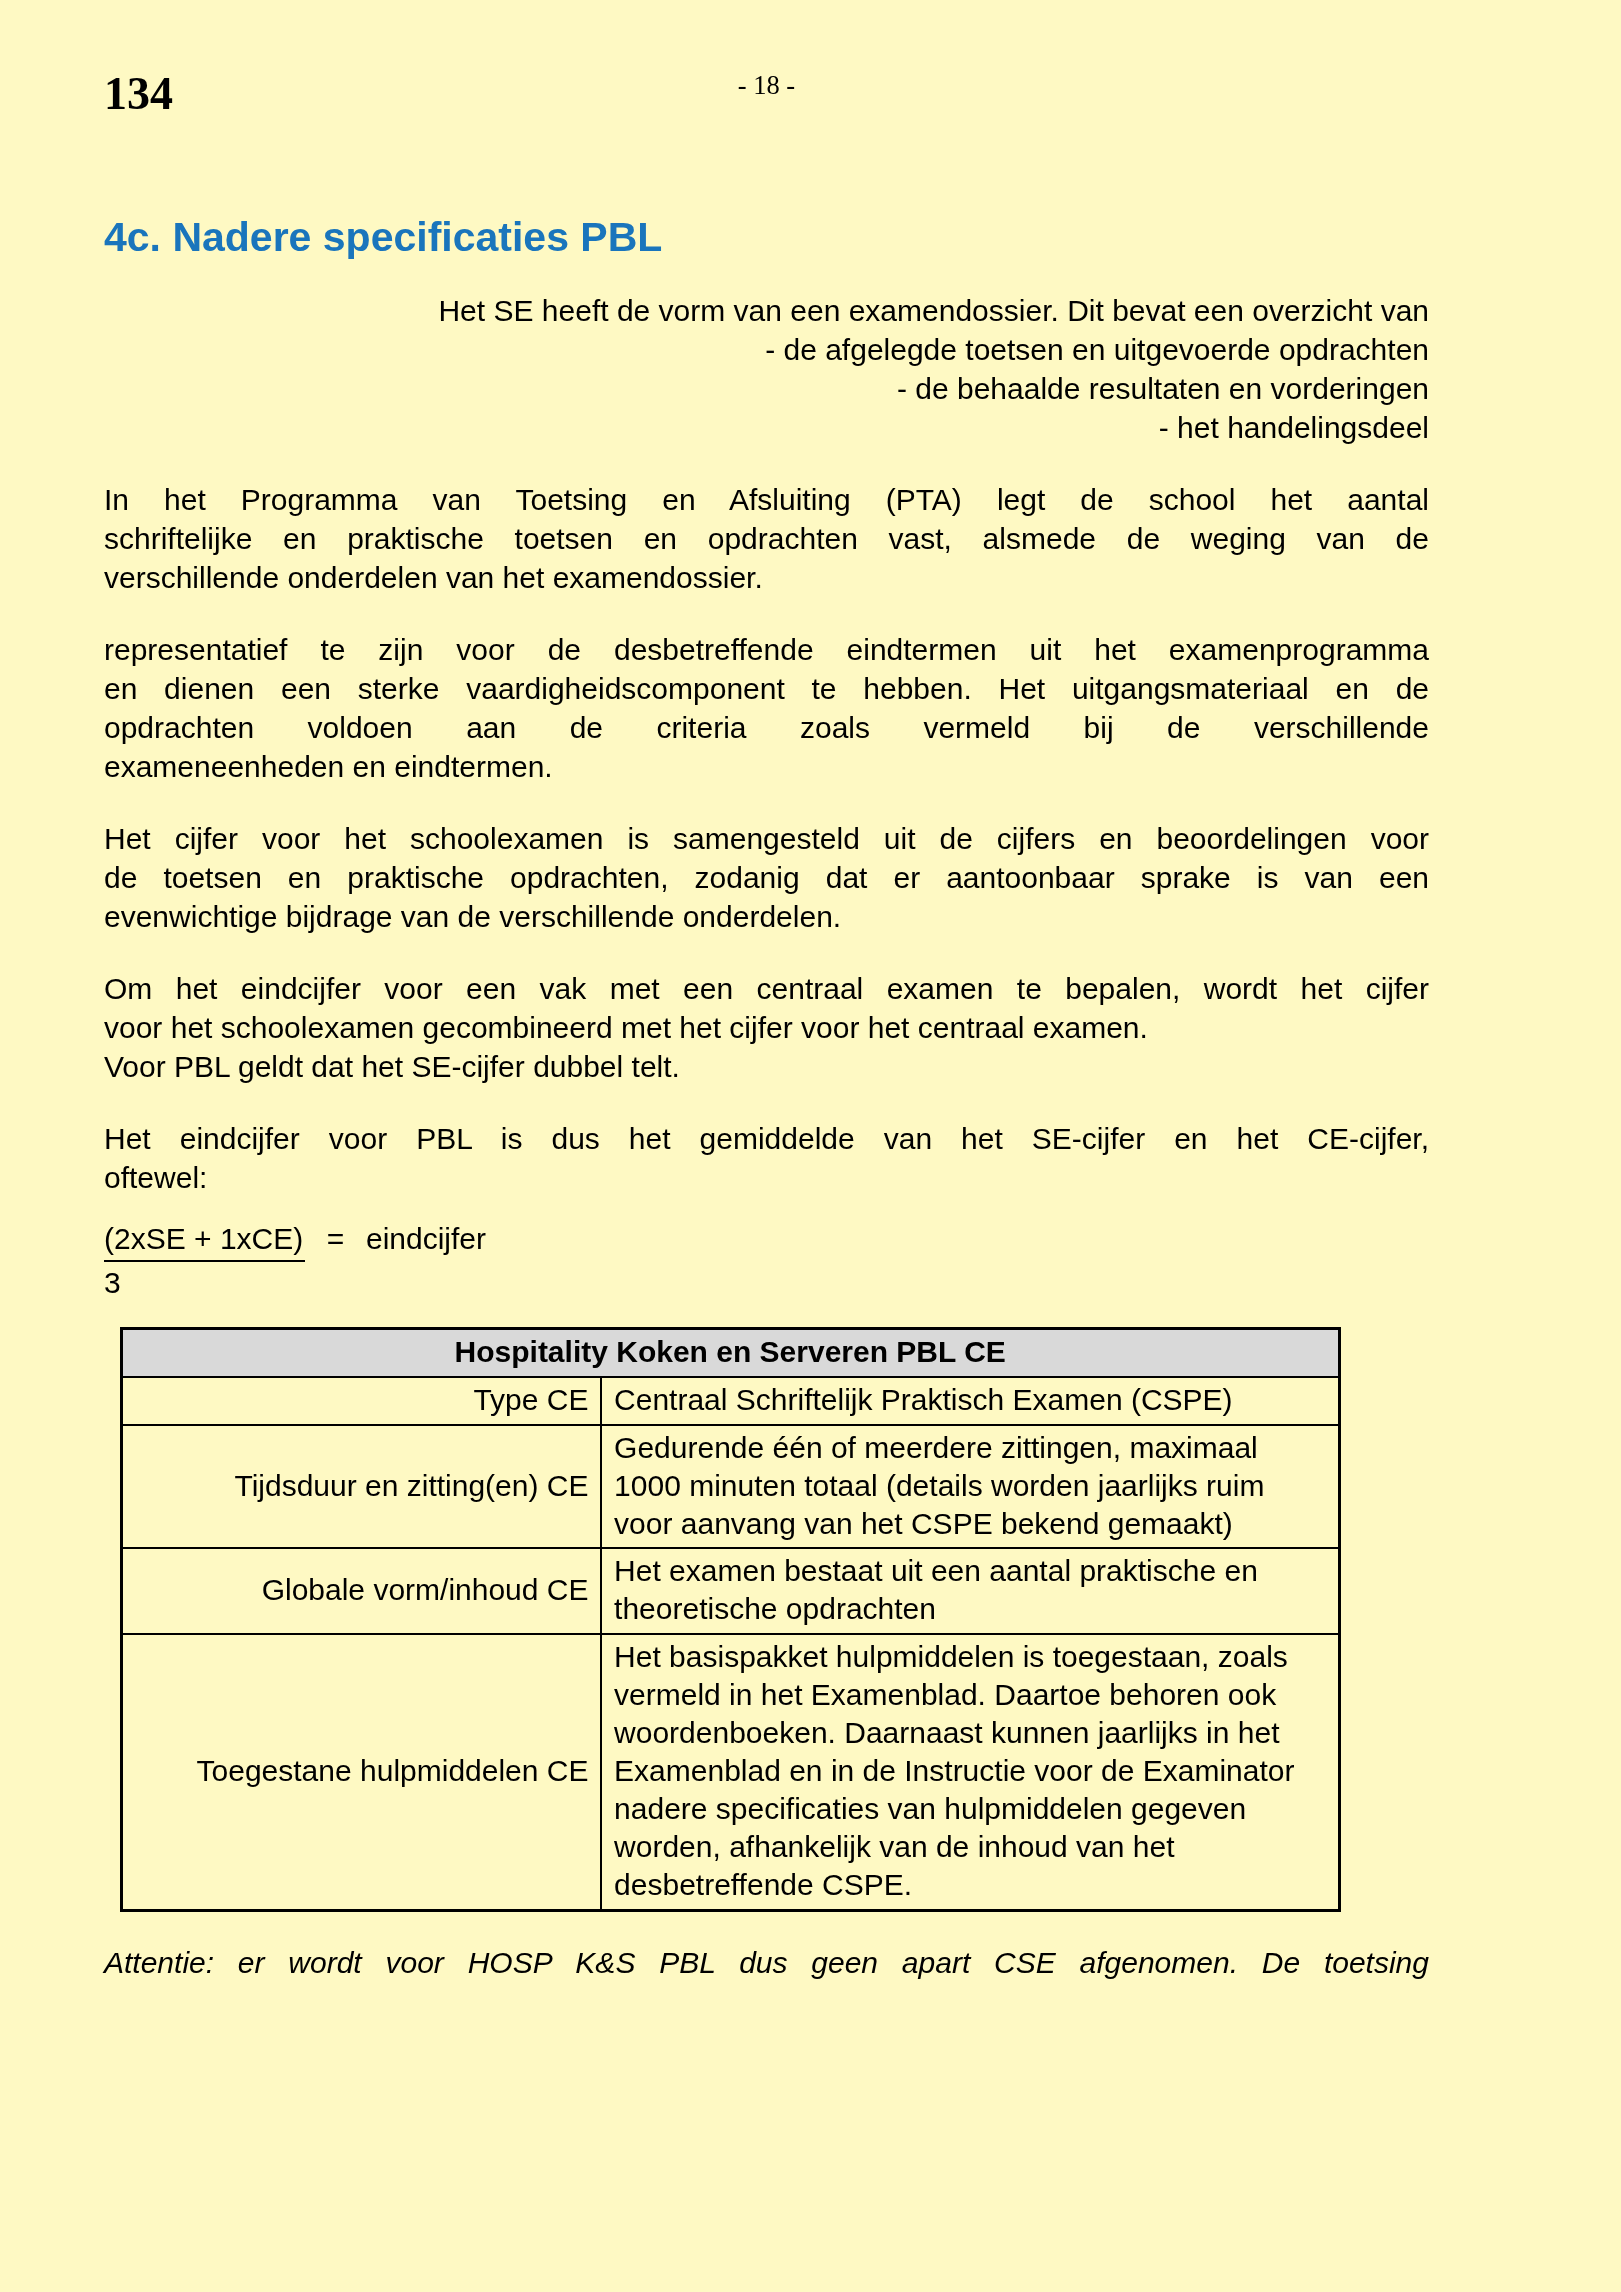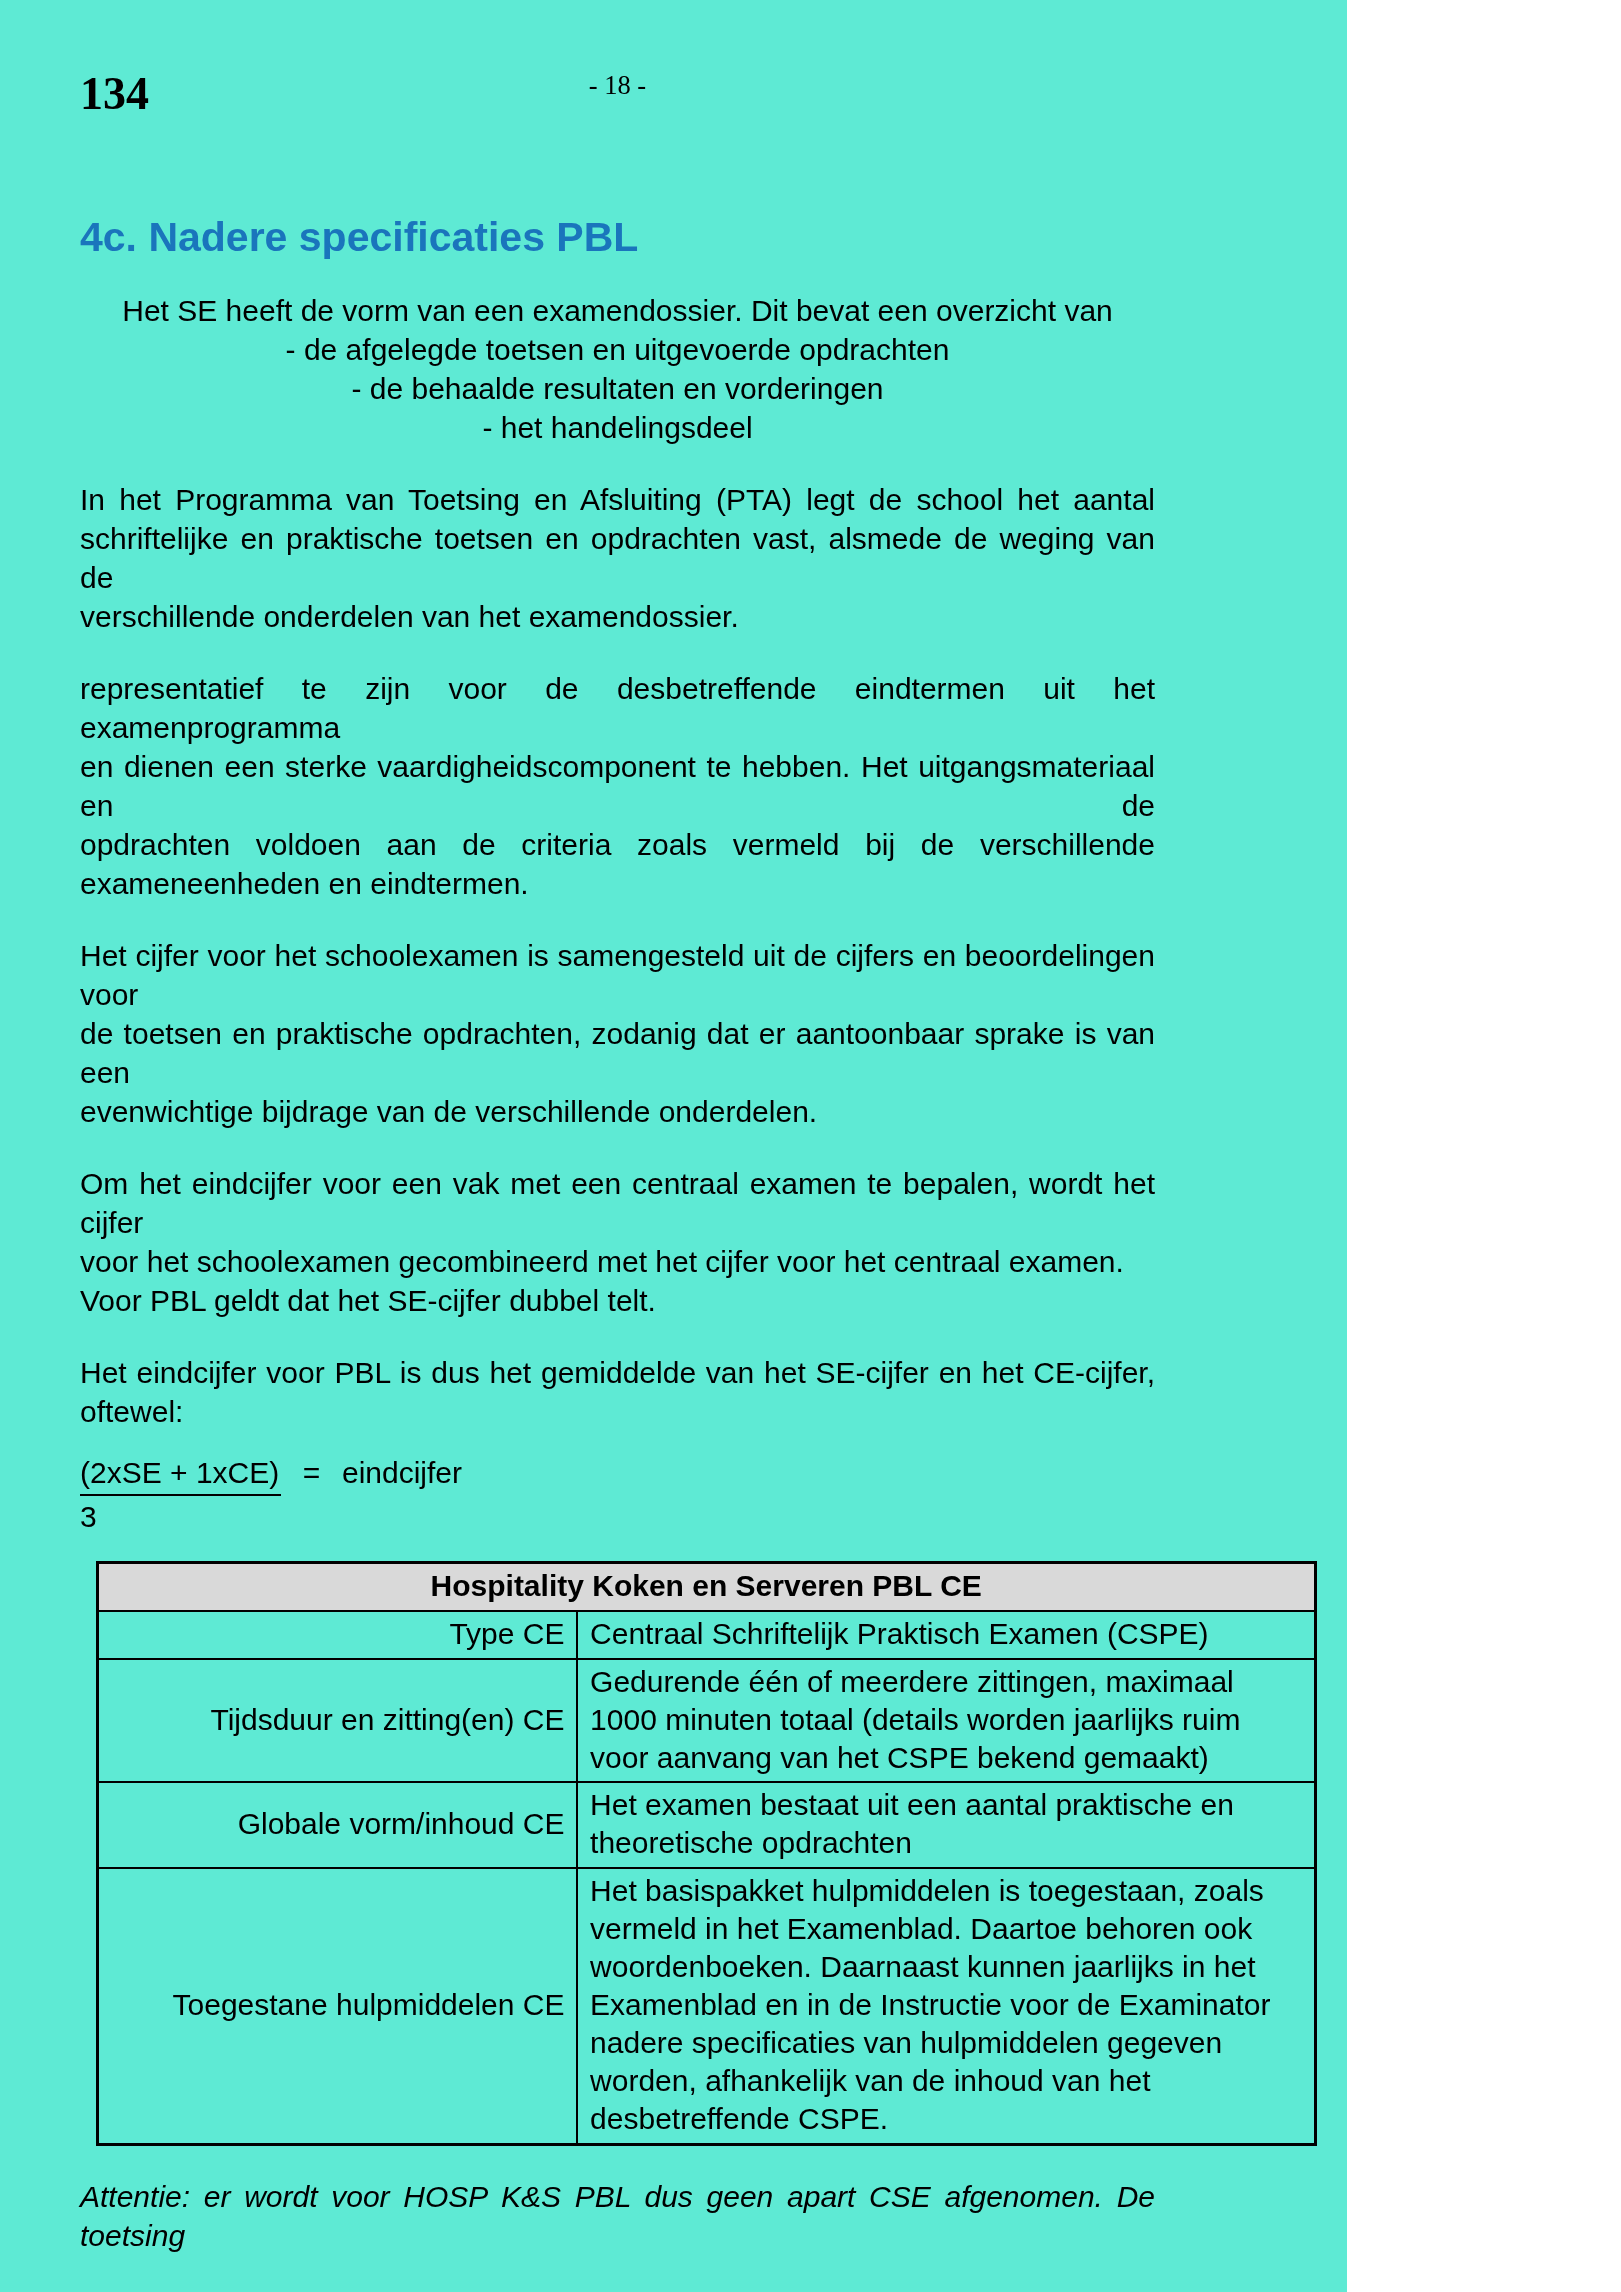--- a/index.html
+++ b/index.html
@@ -2,25 +2,25 @@
 <html><head>
 <meta charset="utf-8">
 <style>
   html, body {
     margin: 0;
     padding: 0;
     background: #ffffff;
   }
   .page {
     position: relative;
-    width: 1347px;
+    width: 1621px;
     height: 2293px;
-    background: #5eead4;
+    background: #fef9c3;
     box-sizing: border-box;
-    padding: 69px 192px 0 80px;
+    padding: 69px 192px 0 104px;
     font-family: "Liberation Sans", sans-serif;
     font-size: 30px;
     line-height: 39px;
     color: #000000;
     overflow: hidden;
   }
   .page-head {
     position: relative;
     height: 57px;
   }
@@ -48,21 +48,21 @@
     font-size: 41px;
     line-height: 41px;
     font-weight: bold;
     color: #1a75bc;
   }
   .para {
     margin: 33px 0 0 0;
   }
   .para.plain {
     white-space: pre-line;
-    text-align: center;
+    text-align: right;
   }
   .jline {
     text-align: justify;
     text-align-last: justify;
   }
   .jline.jlast {
     text-align-last: left;
   }
   .formula {
     margin-top: 21.6px;

